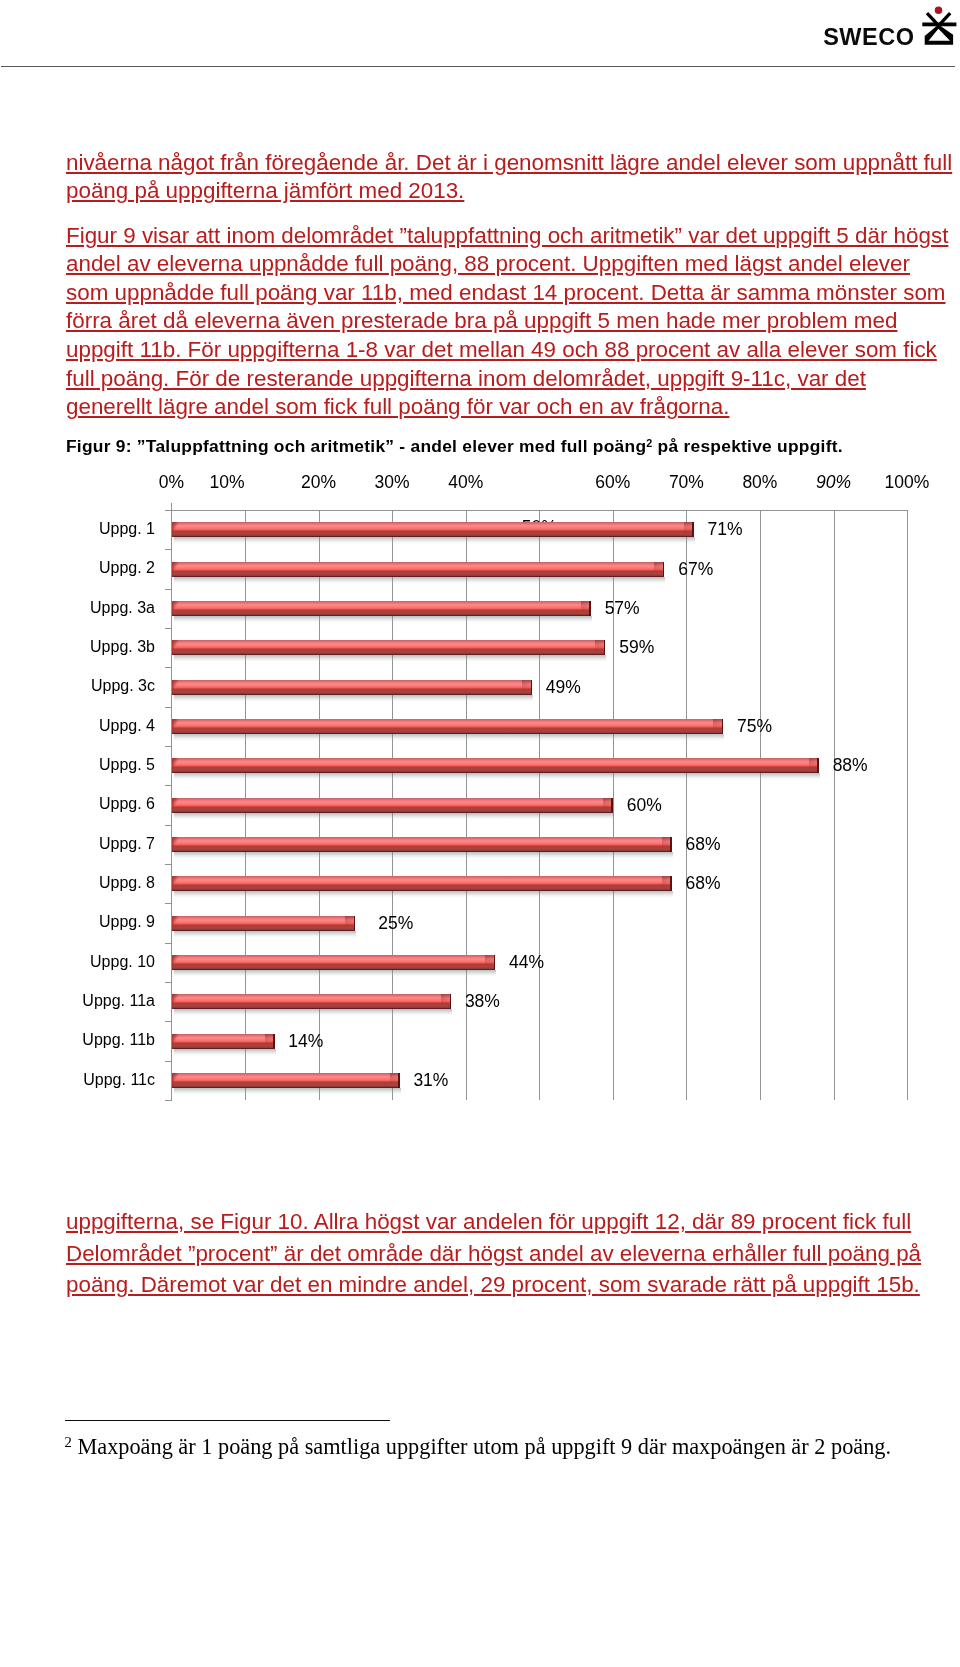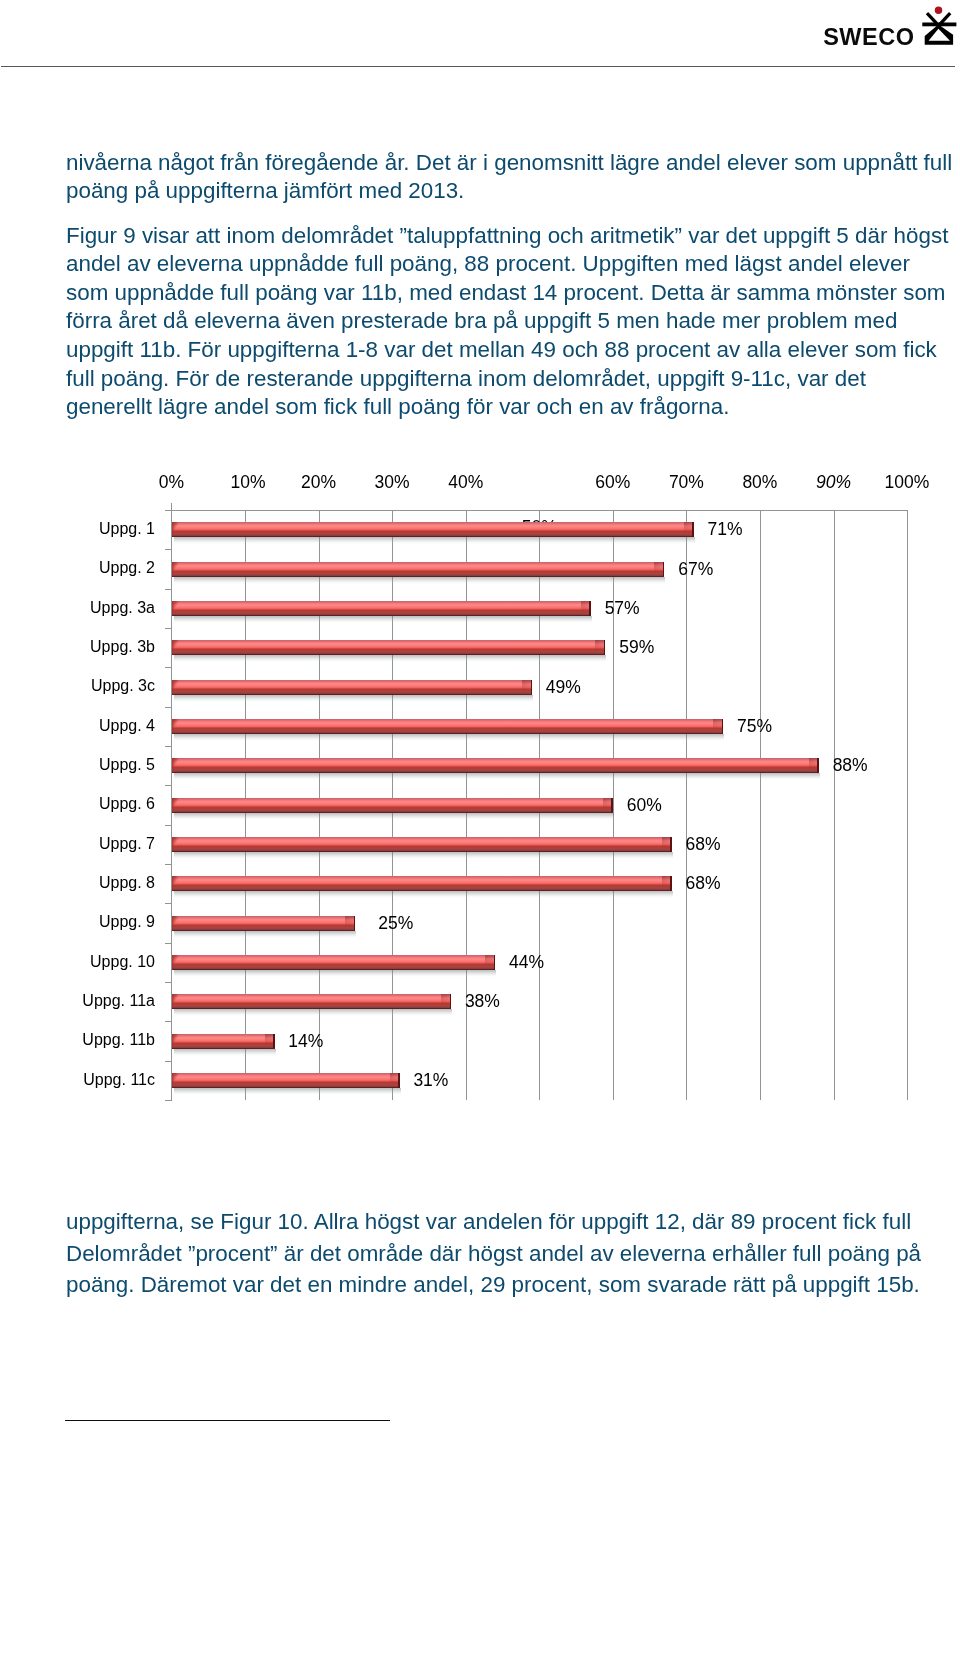--- a/index.html
+++ b/index.html
@@ -9,21 +9,21 @@
   .page{position:absolute;left:0;top:0;width:960px;height:1236px;transform:translateZ(0);}
 
   
   .hdr-rule{position:absolute;left:1px;top:66px;width:954px;height:1px;background:#58585a;}
   .logo{position:absolute;left:820px;top:0px;width:140px;height:60px;}
   .logo-word{position:absolute;left:3.2px;top:28.7px;font-family:"Liberation Sans",sans-serif;
       font-weight:bold;font-size:23.5px;letter-spacing:0.5px;line-height:17px;color:#0b0b0b;}
   .logo-mark{position:absolute;left:97px;top:0px;width:40px;height:47px;}
 
   
-  .ptext{position:absolute;font-size:22.4px;line-height:22.4px;white-space:pre;color:#0c4a6e;letter-spacing:0px;}
+  .ptext{position:absolute;font-size:22.4px;line-height:22.4px;white-space:pre;color:#b91c1c;letter-spacing:0px;text-decoration:underline;}
 
   
   .figcap{position:absolute;font-family:"Liberation Sans",sans-serif;font-weight:bold;font-size:17.4px;
       line-height:17.4px;white-space:pre;color:#000;letter-spacing:0.25px;}
   .figcap sup{font-size:0.62em;vertical-align:0.42em;font-weight:bold;}
 
   
   .gridline{position:absolute;top:510px;width:1px;height:590px;background:#909495;}
   .axis-y{position:absolute;left:171.0px;top:503.3px;width:1.1px;height:597.5px;background:#909495;}
   .topline{position:absolute;left:171px;top:509.6px;width:736px;height:1px;background:#909495;}
@@ -95,38 +95,39 @@
 <div class="ptext" style="left:66px;top:310.36px">förra året då eleverna även presterade bra på uppgift 5 men hade mer problem med</div>
 <div class="ptext" style="left:66px;top:338.98px">uppgift 11b. För uppgifterna 1-8 var det mellan 49 och 88 procent av alla elever som fick</div>
 <div class="ptext" style="left:66px;top:367.60px">full poäng. För de resterande uppgifterna inom delområdet, uppgift 9-11c, var det</div>
 <div class="ptext" style="left:66px;top:396.22px">generellt lägre andel som fick full poäng för var och en av frågorna.</div>
 </div>
 <div class="para">
 <div class="ptext" style="left:66px;top:1243px">Delområdet ”procent” är det område där högst andel av eleverna erhåller full poäng på</div>
 <div class="ptext" style="left:66px;top:1211.12px">uppgifterna, se Figur 10. Allra högst var andelen för uppgift 12, där 89 procent fick full</div>
 <div class="ptext" style="left:66px;top:1274px">poäng. Däremot var det en mindre andel, 29 procent, som svarade rätt på uppgift 15b.</div>
 </div>
+<div class="figcap" style="left:66px;top:435px"><span>Figur 9: </span><span>”Taluppfattning och aritmetik” - andel elever med full poäng</span><sup>2</sup><span> på respektive uppgift.</span></div>
 <div class="chart">
   <div class="topline"></div>
   <div class="axis-y"></div>
   <div id="gridlines">
         <div class="gridline" style="left: 245.1px;"></div>
         <div class="gridline" style="left: 318.6px;"></div>
         <div class="gridline" style="left: 392.1px;"></div>
         <div class="gridline" style="left: 465.7px;"></div>
         <div class="gridline" style="left: 539.3px;"></div>
         <div class="gridline" style="left: 612.8px;"></div>
         <div class="gridline" style="left: 686.4px;"></div>
         <div class="gridline" style="left: 759.9px;"></div>
         <div class="gridline" style="left: 833.5px;"></div>
         <div class="gridline" style="left: 907px;"></div>
       </div>
   <div id="xticklabels">
         <div class="xtlabel" style="left: 131.5px;">0%</div>
-        <div class="xtlabel" style="left: 208px;">10%</div>
+        <div class="xtlabel" style="left: 187px;">10%</div>
         <div class="xtlabel" style="left: 278.6px;">20%</div>
         <div class="xtlabel" style="left: 352.1px;">30%</div>
         <div class="xtlabel" style="left: 425.7px;">40%</div>
         <div class="xtlabel" style="left: 499.3px; margin-top: 45px;">50%</div>
         <div class="xtlabel" style="left: 572.8px;">60%</div>
         <div class="xtlabel" style="left: 646.4px;">70%</div>
         <div class="xtlabel" style="left: 719.9px;">80%</div>
         <div class="xtlabel" style="left: 793.5px; font-style: italic;">90%</div>
         <div class="xtlabel" style="left: 867px;">100%</div>
       </div>
@@ -293,13 +294,14 @@
           <span class="capL"></span>
           <span class="capL2"></span>
           <span class="capR"></span>
           <span class="capRline"></span>
           <span class="shadow"></span>
         </div>
         <div class="blabel" style="left: 413.4px; top: 1071.9px;">31%</div>
       </div>
 </div>
 <div class="fn-rule"></div>
+<div class="fn-text"><sup>2</sup> <span>Maxpoäng är 1 poäng på samtliga uppgifter utom på uppgift 9 där maxpoängen är 2 poäng.</span></div>
 </div>
 
 </body></html>

